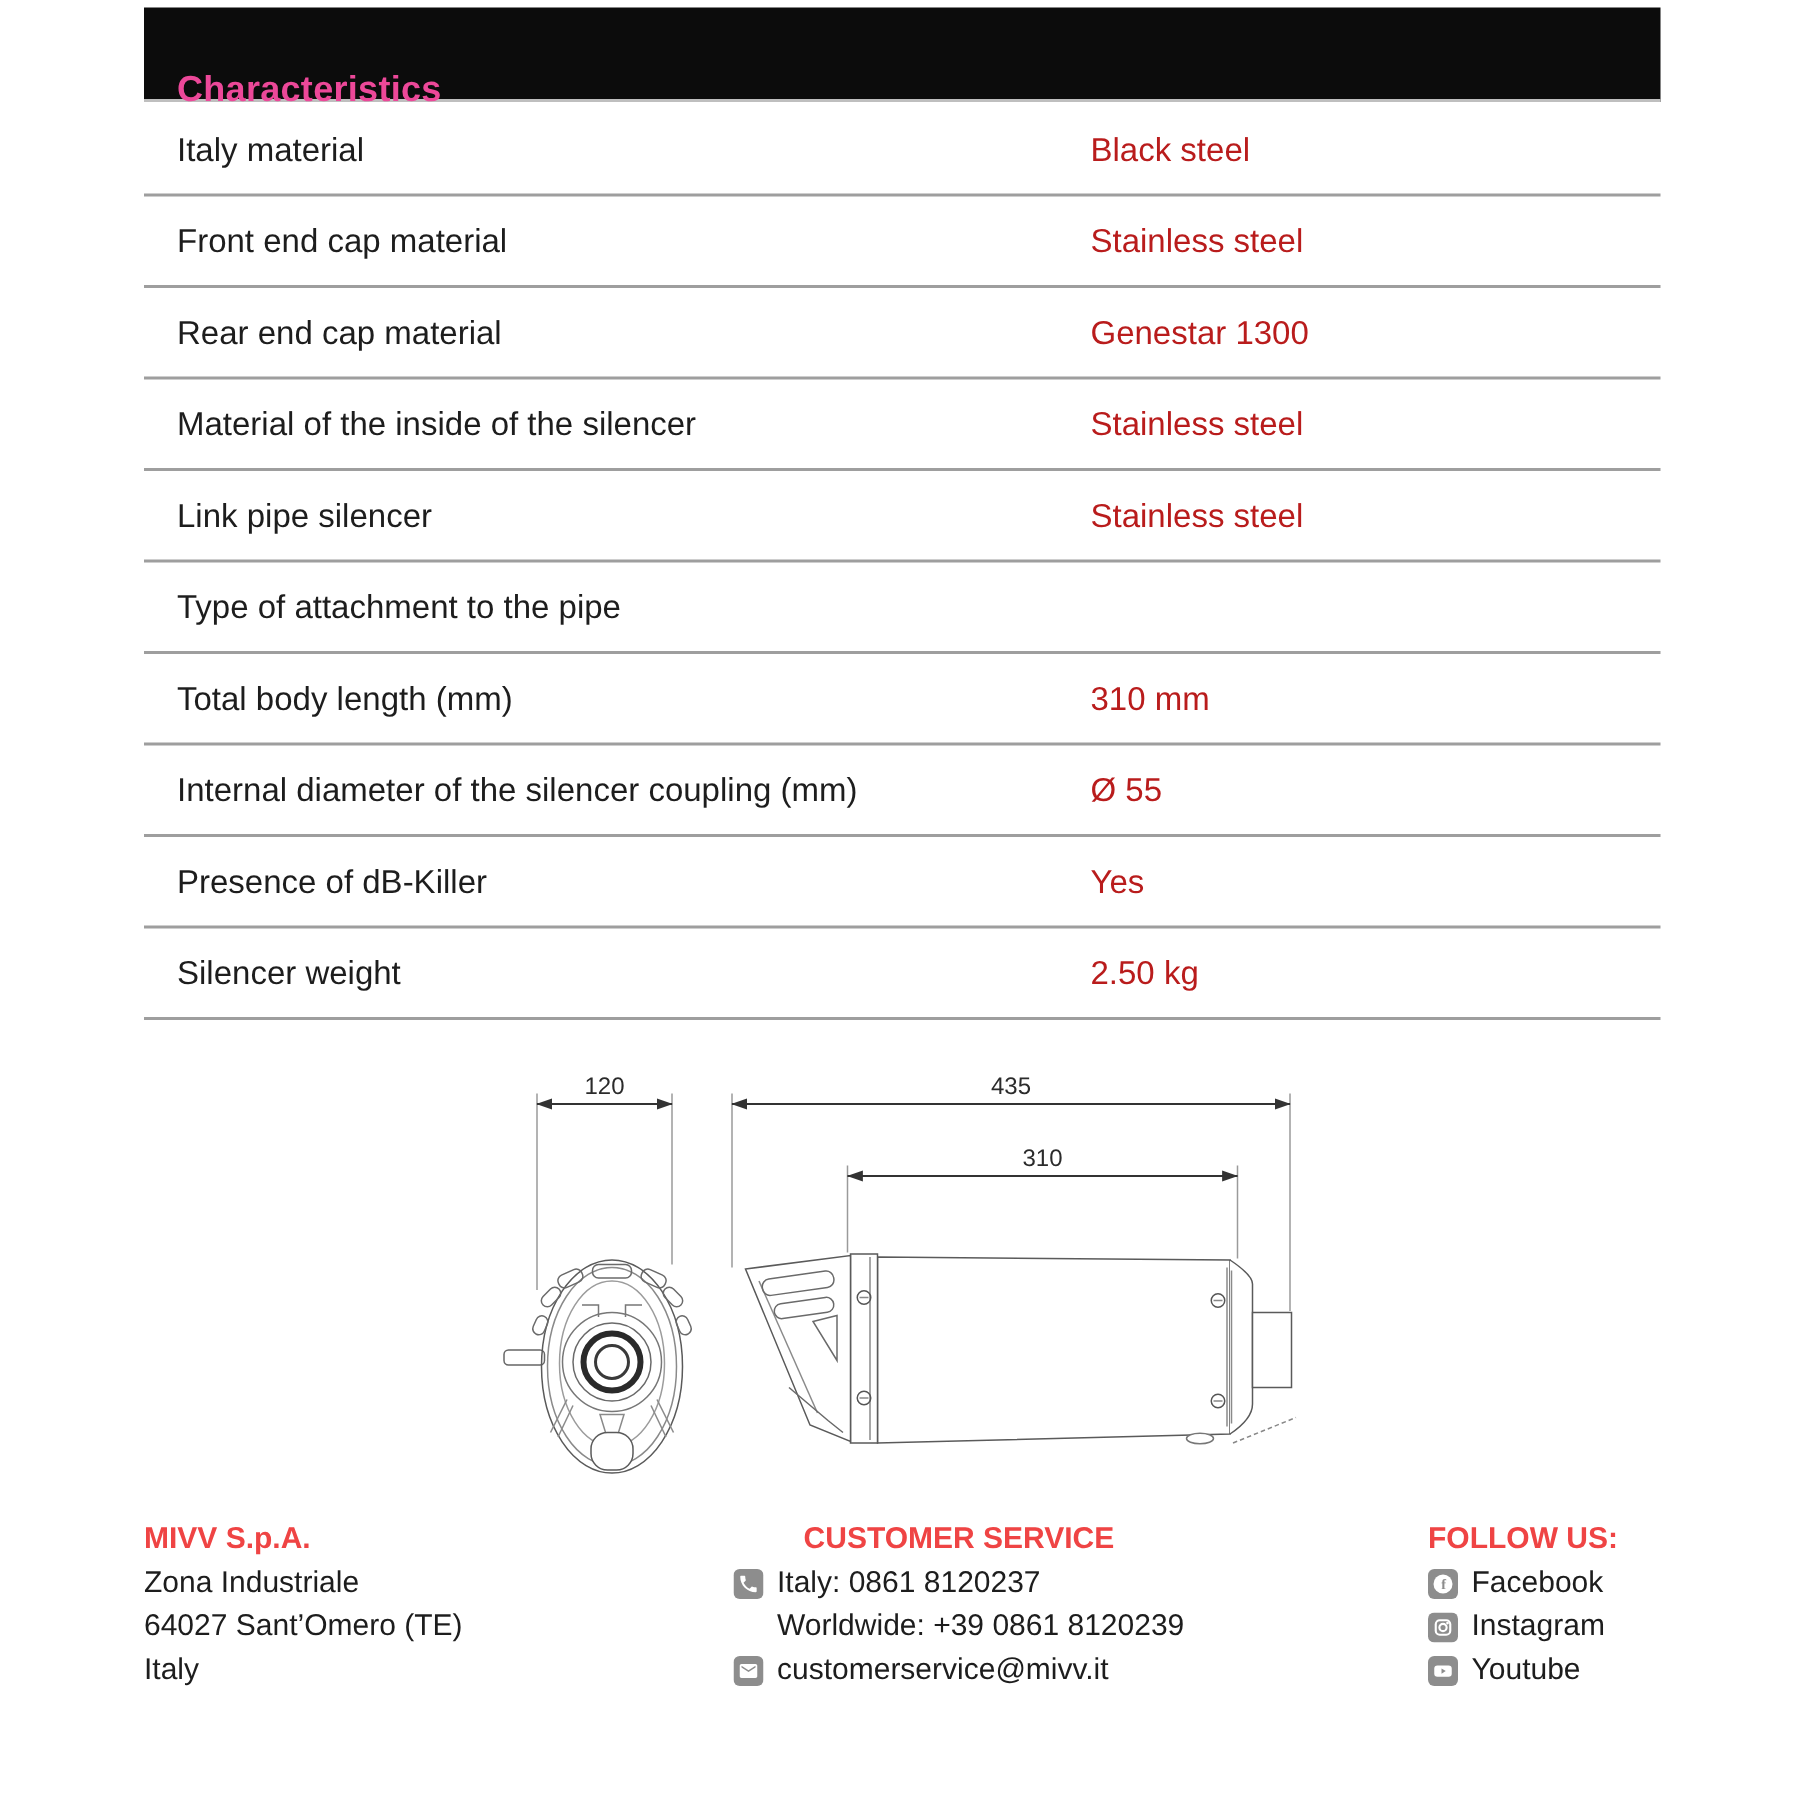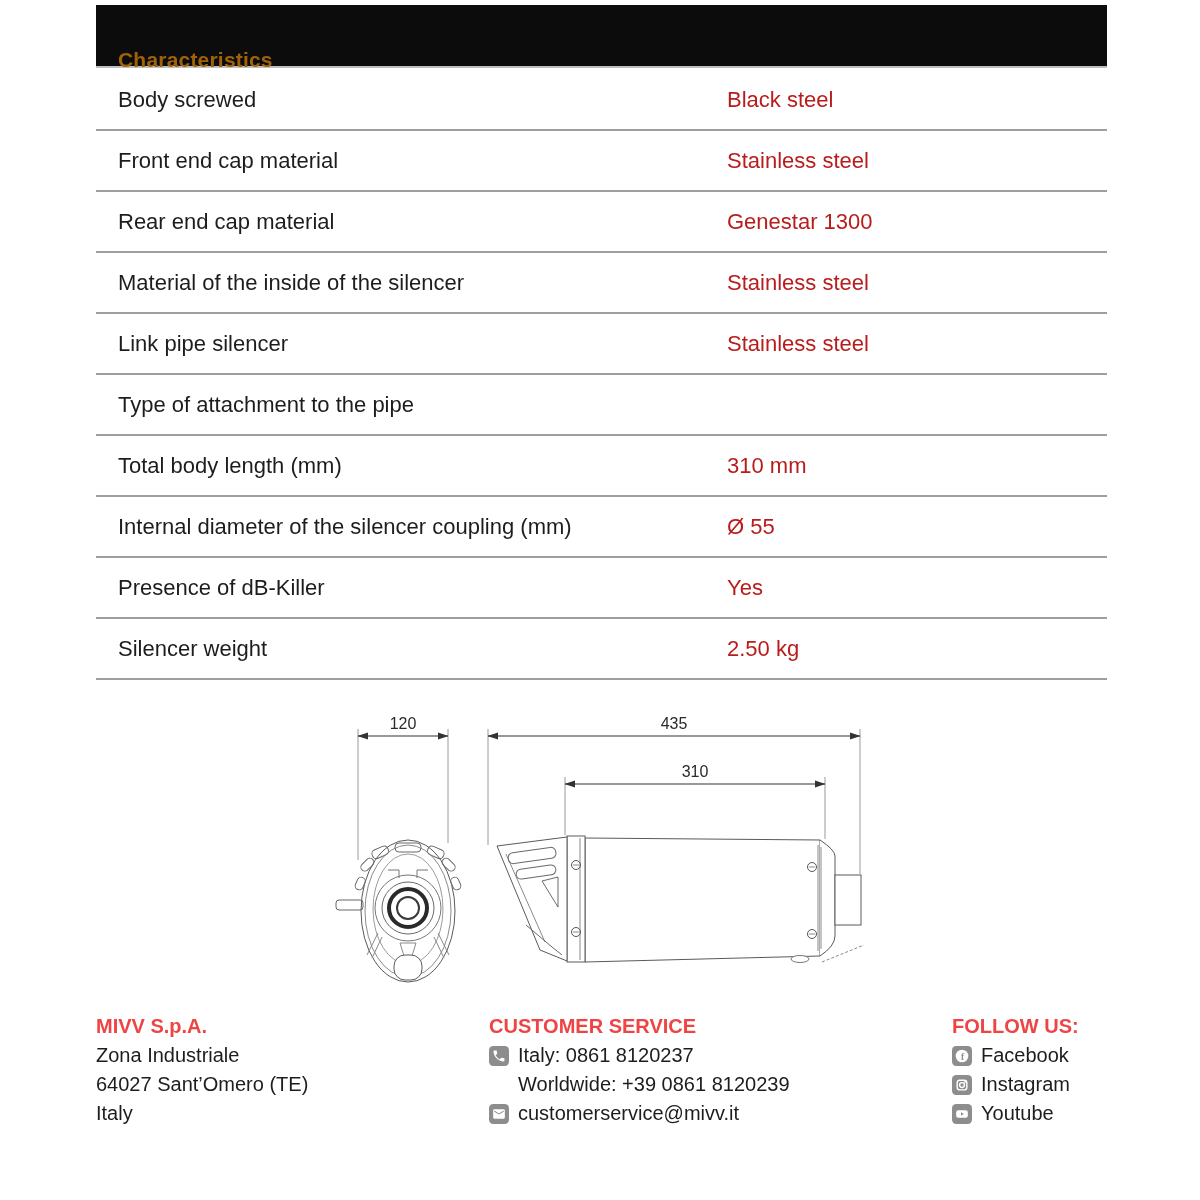--- a/index.html
+++ b/index.html
@@ -4,54 +4,54 @@
 <style>
   html,body{margin:0;padding:0;background:#ffffff;}
   body{width:1200px;height:1200px;position:relative;overflow:hidden;
        font-family:"Liberation Sans", sans-serif;color:#1c1c1c;}
   .sheet{position:absolute;inset:0;}
 
   
   .char-header{position:absolute;left:96px;top:5px;width:1011px;height:63px;
     background:#0c0c0c;border-bottom:2px solid #bfbfbf;box-sizing:border-box;
     display:flex;align-items:center;padding-left:22px;}
-  .char-header span{color:#a16207;font-size:21px;font-weight:bold;letter-spacing:.2px;margin-top:48px;}
+  .char-header span{color:#ec4899;font-size:24px;font-weight:bold;letter-spacing:.2px;margin-top:48px;}
   .spec-table{position:absolute;left:96px;top:70px;width:1011px;}
   .spec-row{height:61px;border-bottom:2px solid #9e9e9e;box-sizing:border-box;
     position:relative;display:flex;align-items:center;}
   .spec-label{padding-left:22px;font-size:22px;color:#1d1d1d;}
   .spec-value{position:absolute;left:631px;font-size:22px;color:#b91c1c;}
 
   
   .drawing{position:absolute;left:330px;top:703px;}
   .dim-text{font-size:16px;fill:#2b2b2b;font-family:"Liberation Sans",sans-serif;}
 
   
   .footer-col{position:absolute;top:1012px;font-size:20px;line-height:29px;color:#1d1d1d;}
   .f-company{left:96px;}
-  .f-service{left:489px;}
+  .f-service{left:489px;text-align:center;}
   .f-follow{left:952px;}
   .f-title{font-weight:bold;color:#ef4444;}
   .icon-row{display:flex;align-items:center;height:29px;}
   .icon-row .ic{width:20px;height:20px;flex:0 0 20px;margin-right:9px;}
   .icon-row .ic.spacer{visibility:hidden;}
   .icon-row svg{display:block;width:20px;height:20px;}
 </style>
 </head>
 <body>
 
 <div class="sheet">
 
   <div class="char-header">
     <span>Characteristics</span>
   </div>
 
   <div class="spec-table">
     <div class="spec-row">
-      <span class="spec-label">Body screwed</span>
+      <span class="spec-label">Italy material</span>
       <span class="spec-value">Black steel</span>
     </div>
     <div class="spec-row">
       <span class="spec-label">Front end cap material</span>
       <span class="spec-value">Stainless steel</span>
     </div>
     <div class="spec-row">
       <span class="spec-label">Rear end cap material</span>
       <span class="spec-value">Genestar 1300</span>
     </div>

